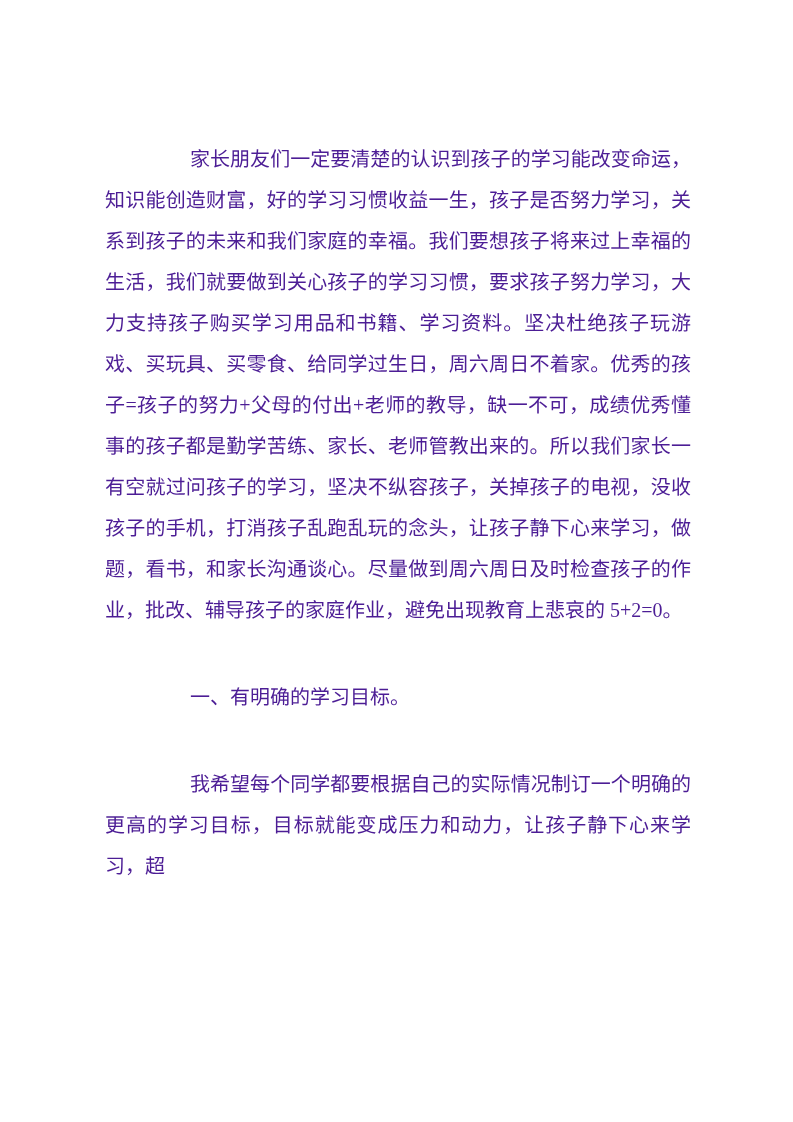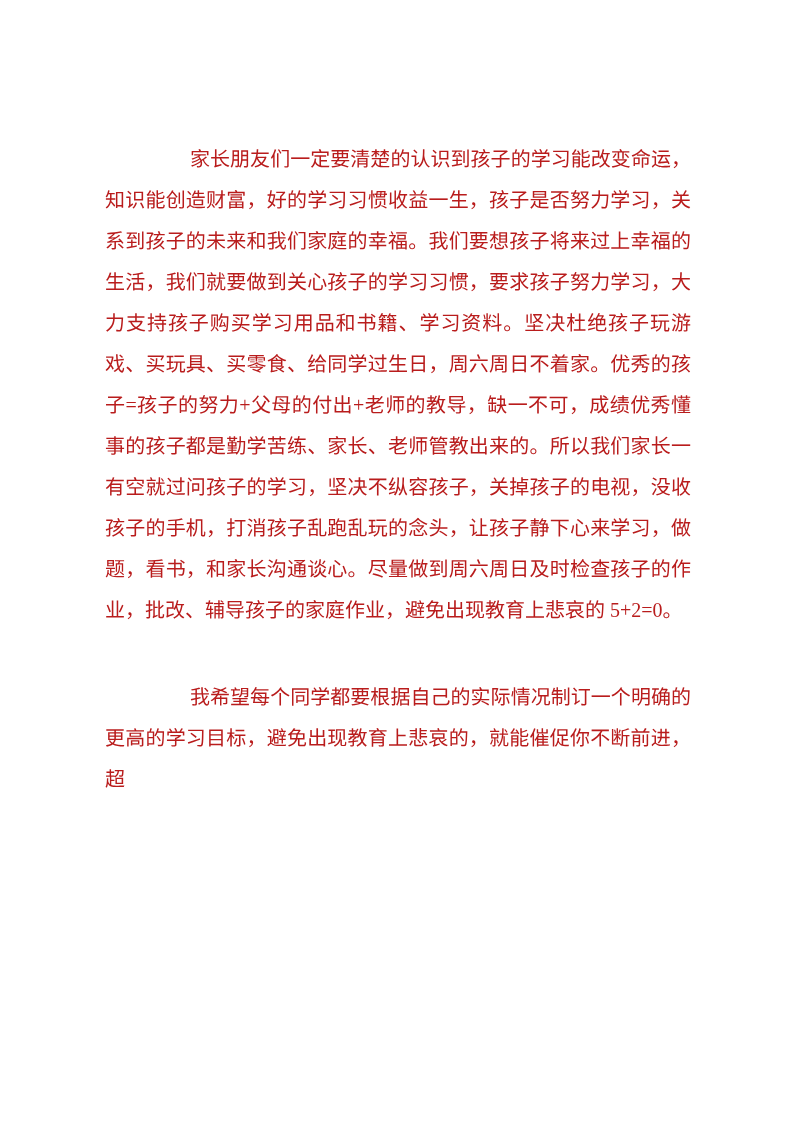--- a/index.html
+++ b/index.html
@@ -10,34 +10,35 @@
   .page {
     position: relative;
     width: 793px;
     height: 1122px;
     background: #ffffff;
     box-sizing: border-box;
     padding: 139px 102px 0 105px;
     font-family: "Liberation Serif", "DejaVu Serif", serif;
     font-size: 20px;
     line-height: 41px;
-    color: #b91c1c;
+    color: #4c1d95;
     text-align: justify;
     overflow: hidden;
   }
   .para {
     margin: 0 0 46px 0;
     text-indent: 85px;
     font-weight: normal;
     word-break: break-all;
   }
   .heading {
     
     font-weight: normal;
   }
 </style>
 </head>
 <body>
 
 <div class="page" lang="zh-CN">
   <p class="para">家长朋友们一定要清楚的认识到孩子的学习能改变命运，知识能创造财富，好的学习习惯收益一生，孩子是否努力学习，关系到孩子的未来和我们家庭的幸福。我们要想孩子将来过上幸福的生活，我们就要做到关心孩子的学习习惯，要求孩子努力学习，大力支持孩子购买学习用品和书籍、学习资料。坚决杜绝孩子玩游戏、买玩具、买零食、给同学过生日，周六周日不着家。优秀的孩子=孩子的努力+父母的付出+老师的教导，缺一不可，成绩优秀懂事的孩子都是勤学苦练、家长、老师管教出来的。所以我们家长一有空就过问孩子的学习，坚决不纵容孩子，关掉孩子的电视，没收孩子的手机，打消孩子乱跑乱玩的念头，让孩子静下心来学习，做题，看书，和家长沟通谈心。尽量做到周六周日及时检查孩子的作业，批改、辅导孩子的家庭作业，避免出现教育上悲哀的 5+2=0。</p>
-  <p class="para">我希望每个同学都要根据自己的实际情况制订一个明确的更高的学习目标，避免出现教育上悲哀的，就能催促你不断前进，超</p>
+  <p class="para heading">一、有明确的学习目标。</p>
+  <p class="para">我希望每个同学都要根据自己的实际情况制订一个明确的更高的学习目标，目标就能变成压力和动力，让孩子静下心来学习，超</p>
 </div>
 
 </body></html>

